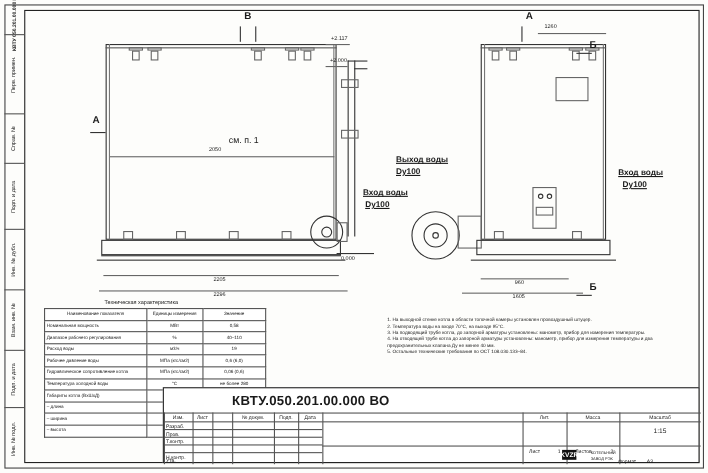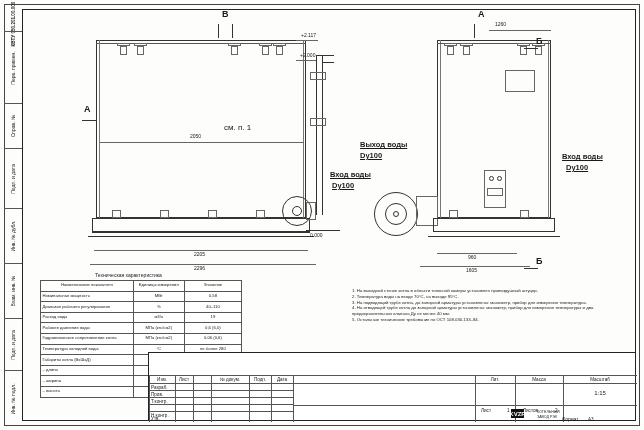--- a/index.html
+++ b/index.html
@@ -107,21 +107,21 @@
   <div class="rectt" style="left:310px;top:72px;width:16px;height:8px;"></div>
   <div class="rectt" style="left:310px;top:118px;width:16px;height:8px;"></div>
   <div class="ln" style="left:306px;top:230px;width:34px;height:1.2px;"></div>
 
   <div class="letter" style="left:222px;top:9px;">В</div>
   <div class="ln" style="left:218px;top:24px;width:1.3px;height:14px;"></div>
   <div class="ln" style="left:232px;top:24px;width:1.3px;height:14px;"></div>
   <div class="letter" style="left:84px;top:104px;">А</div>
   <div class="ln" style="left:82px;top:120px;width:14px;height:1.3px;"></div>
 
-  <div class="txt" style="left:224px;top:123px;font-size:8px;">см. п. 1</div>
+  <div class="txt" style="left:208px;top:123px;font-size:8px;">см. п. 1</div>
 
   <div class="dim" style="left:301px;top:32px;">+2.117</div>
   <div class="ln" style="left:296px;top:40px;width:22px;height:0.8px;background:#666;"></div>
   <div class="dim" style="left:300px;top:52px;">+2.000</div>
   <div class="ln" style="left:296px;top:60px;width:20px;height:0.8px;background:#666;"></div>
   <div class="dim" style="left:310px;top:232px;">0.000</div>
 
   <div class="ln" style="left:100px;top:142px;width:204px;height:0.8px;background:#666;"></div>
   <div class="dim" style="left:190px;top:133px;">2050</div>
   <div class="ln" style="left:94px;top:250px;width:214px;height:0.8px;background:#666;"></div>
@@ -246,20 +246,21 @@
   <div class="notes">
     <div>1. На выходной стенке котла в области топочной камеры установлен провоздушный штуцер.</div>
     <div>2. Температура воды на входе 70°C, на выходе 95°C.</div>
     <div>3. На подводящий трубе котла, до запорной арматуры установлены: манометр, прибор для измерения температуры.</div>
     <div>4. На отводящей трубе котла до запорной арматуры установлены: манометр, прибор для измерения температуры и два предохранительных клапана Ду не менее 40 мм.</div>
     <div>5. Остальные технические требования по ОСТ 108.030.133–84.</div>
   </div>
 
   <div class="tb">
 
+    <div class="cell big-code" style="left:60px;top:4px;width:300px;">КВТУ.050.201.00.000 ВО</div>
     <div class="row" style="left:0;top:22px;width:488px;height:0;"></div>
 
     <div class="col" style="left:0px;top:22px;height:47px;"></div>
     <div class="col" style="left:26px;top:22px;height:47px;"></div>
     <div class="col" style="left:44px;top:22px;height:47px;"></div>
     <div class="col" style="left:62px;top:22px;height:47px;"></div>
     <div class="col" style="left:100px;top:22px;height:47px;"></div>
     <div class="col" style="left:122px;top:22px;height:47px;"></div>
     <div class="col" style="left:144px;top:22px;height:47px;"></div>
     <div class="col" style="left:326px;top:22px;height:47px;"></div>

